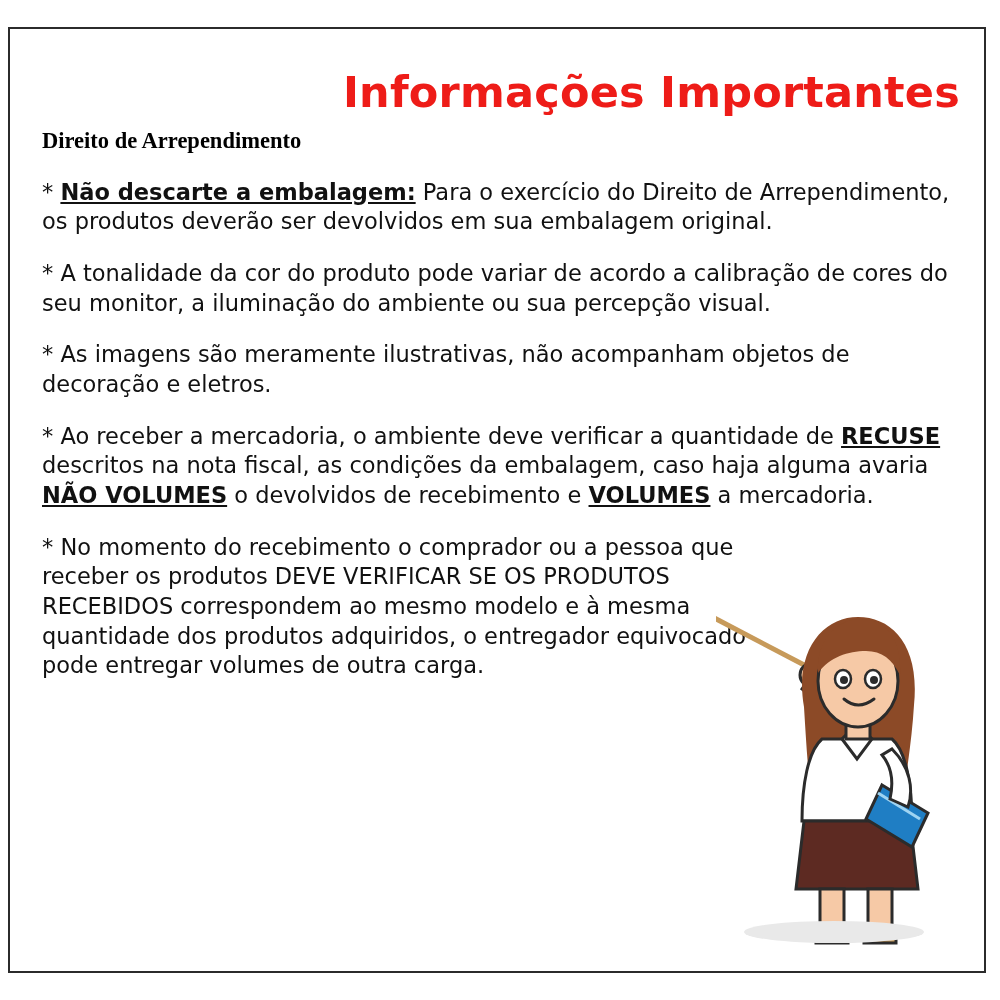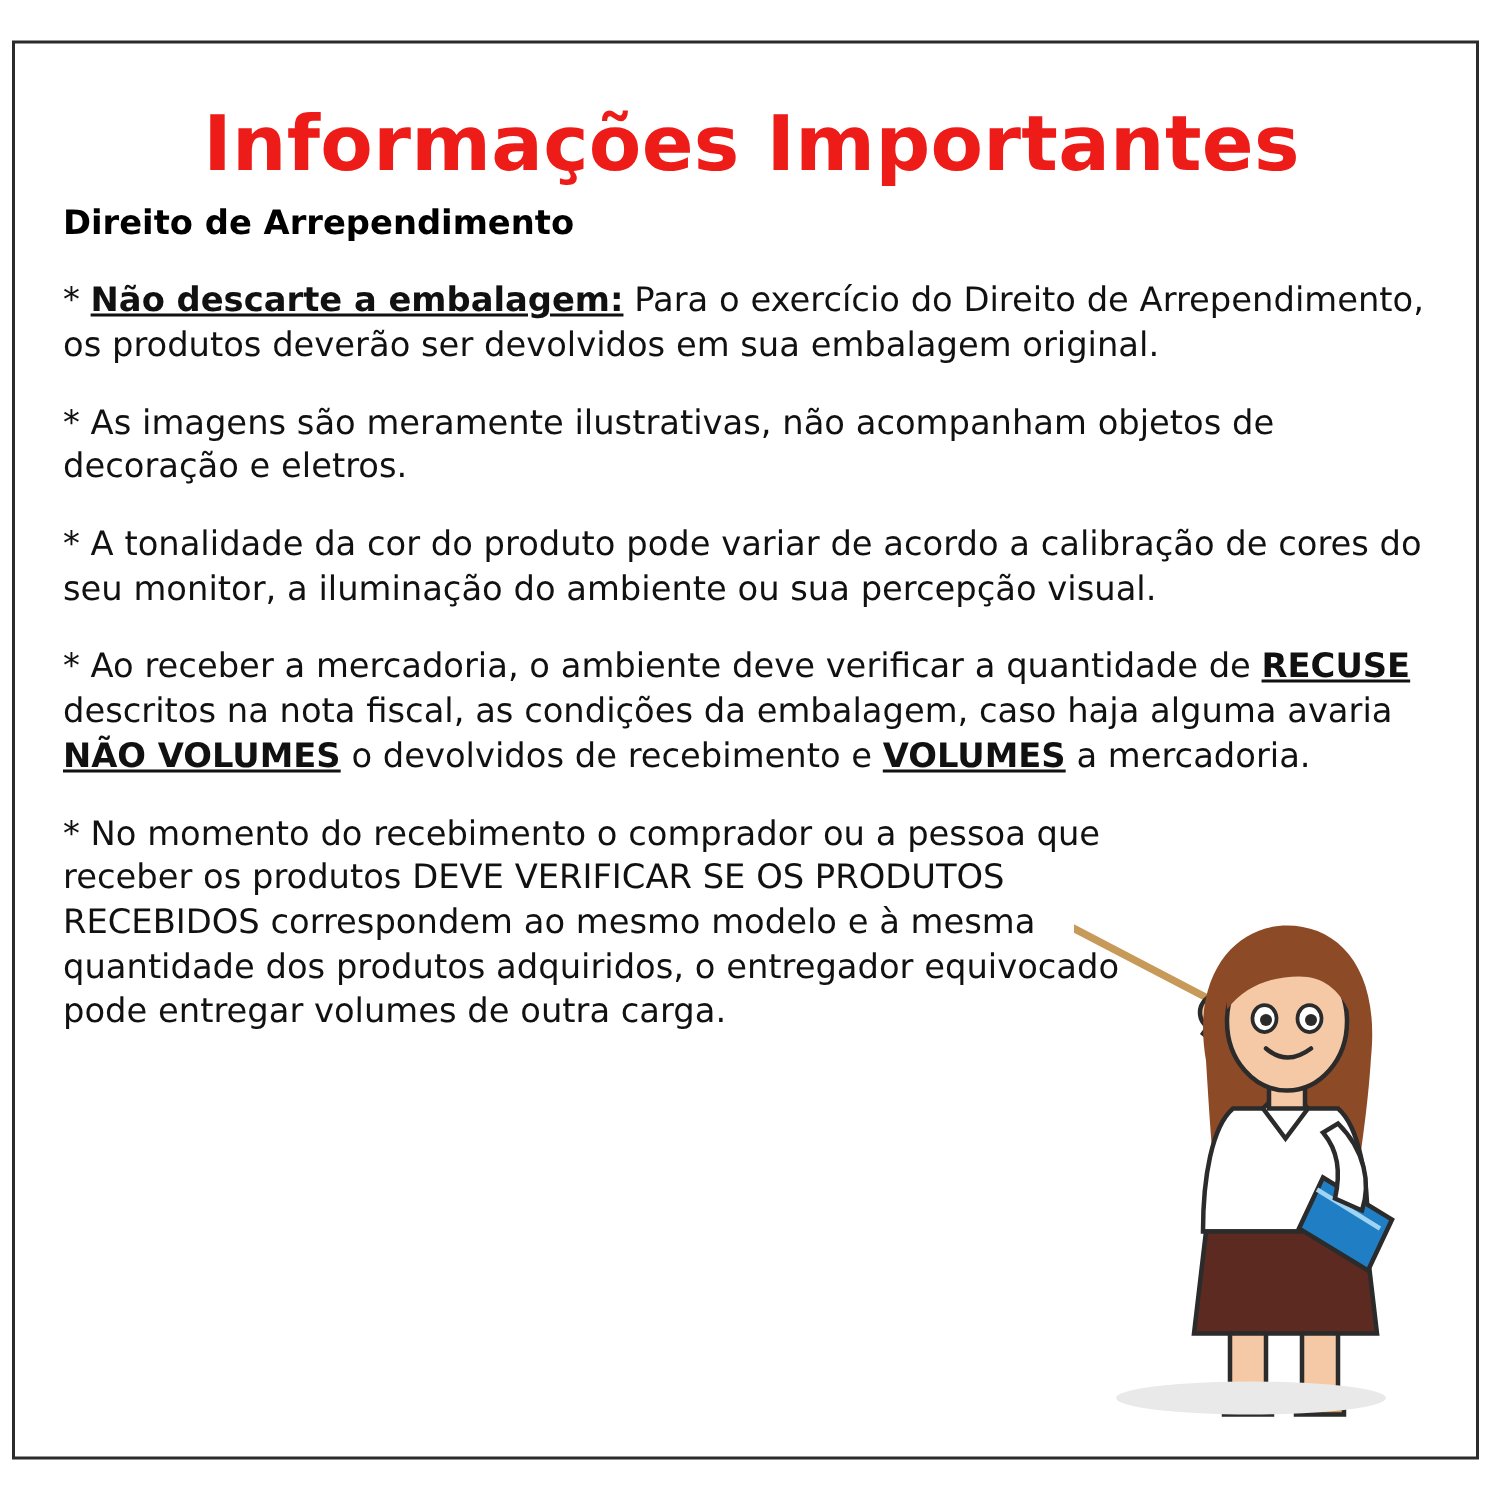--- a/index.html
+++ b/index.html
@@ -32,34 +32,35 @@
   }
   .content {
     position: absolute;
     left: 18px;
     top: 40px;
     width: 950px;
     box-sizing: border-box;
     padding: 0 18px 0 14px;
   }
   .doc-title {
-    text-align: center;
+    text-align: right;
     color: #ee1c18;
     font-weight: bold;
-    font-size: 51px;
+    font-size: 43px;
     letter-spacing: 0.2px;
     margin: 0 0 10px 0;
     line-height: 1.1;
   }
   .subtitle {
     font-weight: bold;
     font-size: 22.5px;
     color: #000000;
     margin: 0 0 4px 0;
     line-height: 1.3;
+    font-family: Liberation Serif, serif;
   }
   .para {
     font-size: 22.5px;
     color: #111111;
     line-height: 1.32;
     margin: 22px 0 0 0;
     max-width: 930px;
   }
   .para b {
     font-weight: bold;
@@ -97,25 +98,25 @@
       <div class="doc-title">Informações Importantes</div>
 
       <div class="subtitle">Direito de Arrependimento</div>
 
       <p class="para">
         <span>*</span>
         <b>Não descarte a embalagem:</b><span> Para o exercício do Direito de Arrependimento, os produtos deverão ser devolvidos em sua embalagem original.</span>
       </p>
 
       <p class="para">
-        <span>*</span><span> As imagens são meramente ilustrativas, não acompanham objetos de decoração e eletros.</span>
+        <span>*</span><span> A tonalidade da cor do produto pode variar de acordo a calibração de cores do seu monitor, a iluminação do ambiente ou sua percepção visual.</span>
       </p>
 
       <p class="para">
-        <span>*</span><span> A tonalidade da cor do produto pode variar de acordo a calibração de cores do seu monitor, a iluminação do ambiente ou sua percepção visual.</span>
+        <span>*</span><span> As imagens são meramente ilustrativas, não acompanham objetos de decoração e eletros.</span>
       </p>
 
       <p class="para">
         <span>*</span><span> Ao receber a mercadoria, o ambiente deve verificar a quantidade de </span><b>RECUSE</b><span> descritos na nota fiscal, as condições da embalagem, caso haja alguma avaria </span><b>NÃO VOLUMES</b><span> o devolvidos de recebimento e </span><b>VOLUMES</b><span> a mercadoria.</span>
       </p>
 
       <p class="para narrow">
         <span>*</span><span> No momento do recebimento o comprador ou a pessoa que  receber os produtos DEVE VERIFICAR SE OS PRODUTOS RECEBIDOS correspondem ao mesmo modelo e à mesma quantidade dos produtos adquiridos, o entregador equivocado pode entregar volumes de outra carga.</span>
       </p>
 

